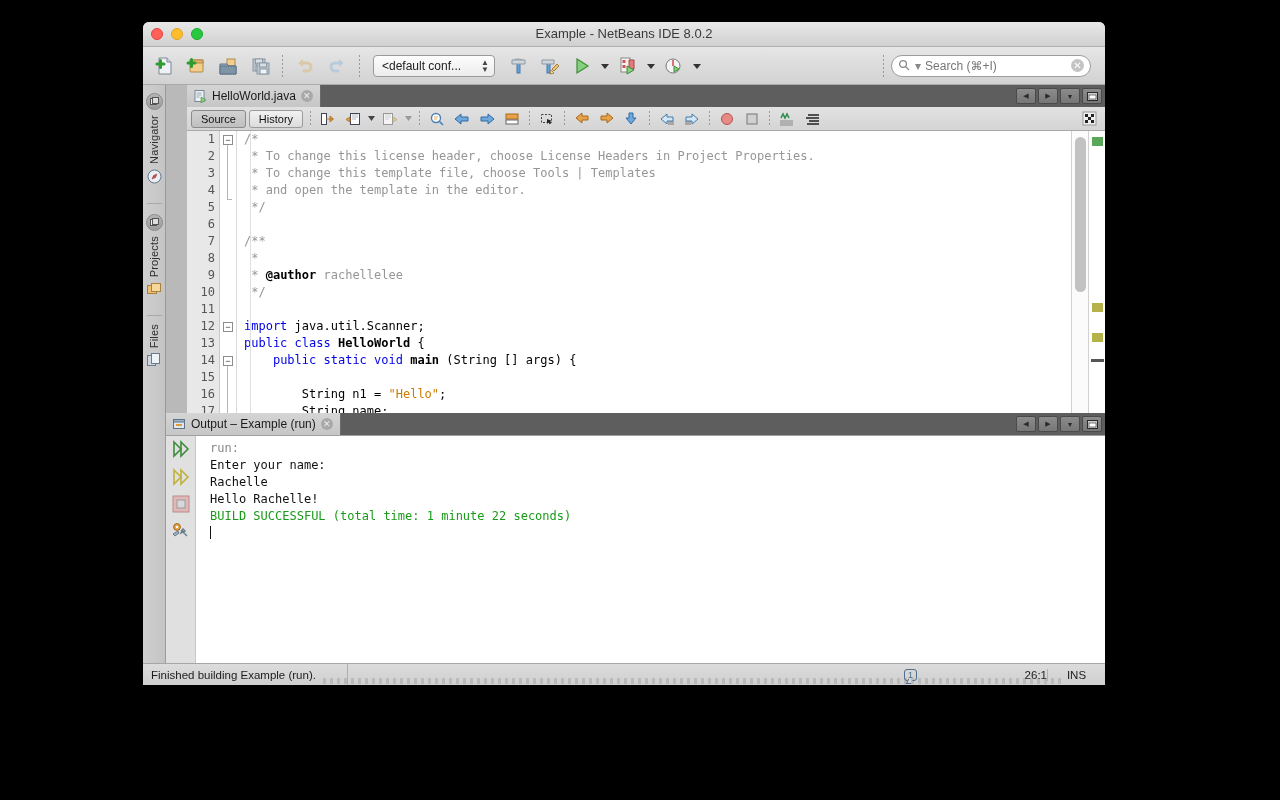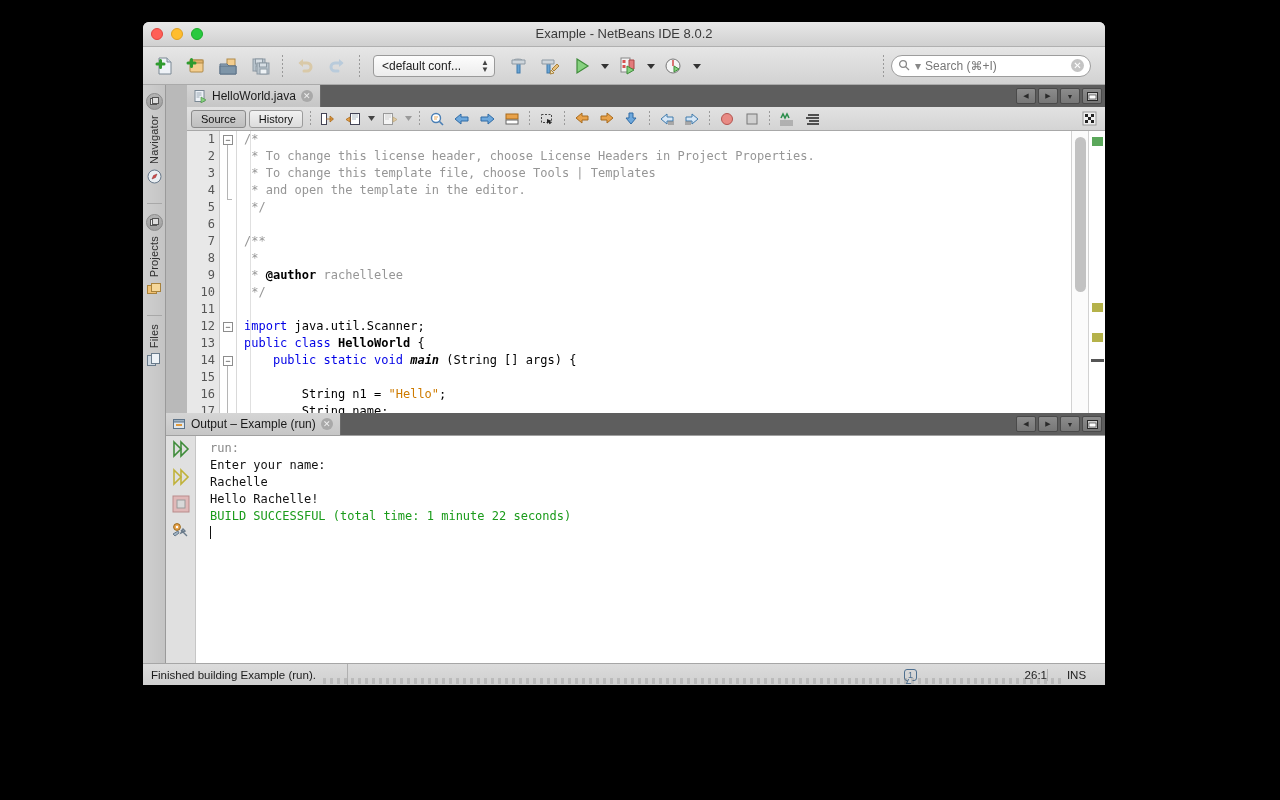--- a/index.html
+++ b/index.html
@@ -114,21 +114,21 @@
   .gutter{ width:33px; flex:0 0 33px; background:#e8e8e8; border-right:1px solid #c9c9c9;
            text-align:right; padding-right:4px; }
   .fold{ width:17px; flex:0 0 17px; background:#fff; border-right:1px solid #d9d9d9; position:relative;}
   .code{ flex:1; position:relative; padding-left:7px; overflow:hidden; }
   .ln,.cl{ height:17px; line-height:17px; font-family:"DejaVu Sans Mono", monospace; font-size:12px; }
   .ln{ color:#555; }
   .cl{ color:#000; white-space:pre; }
   .cmt{ color:#969696; }
   .kw{ color:#0000e6; }
   .bld{ color:#000; font-weight:bold; }
-  .bldi{ color:#000; font-weight:bold; font-style:italic; }
+  .bldi{ color:#000; font-weight:bold; }
   .str{ color:#ce7b00; }
 
   .foldmark{ position:absolute; left:3px; width:10px; height:10px; border:1px solid #8d8d8d;
              background:#fff; font-size:9px; line-height:8px; text-align:center; color:#333;}
   .foldline{ position:absolute; left:7px; width:1px; background:#b5b5b5;}
   .foldend{ position:absolute; left:7px; width:5px; height:1px; background:#b5b5b5;}
   .indentline{ position:absolute; top:0; bottom:0; width:1px; background:#e0e0e0;}
 
   .escroll{ width:17px; flex:0 0 17px; background:#fbfbfb; border-left:1px solid #d2d2d2;
             position:relative;}

